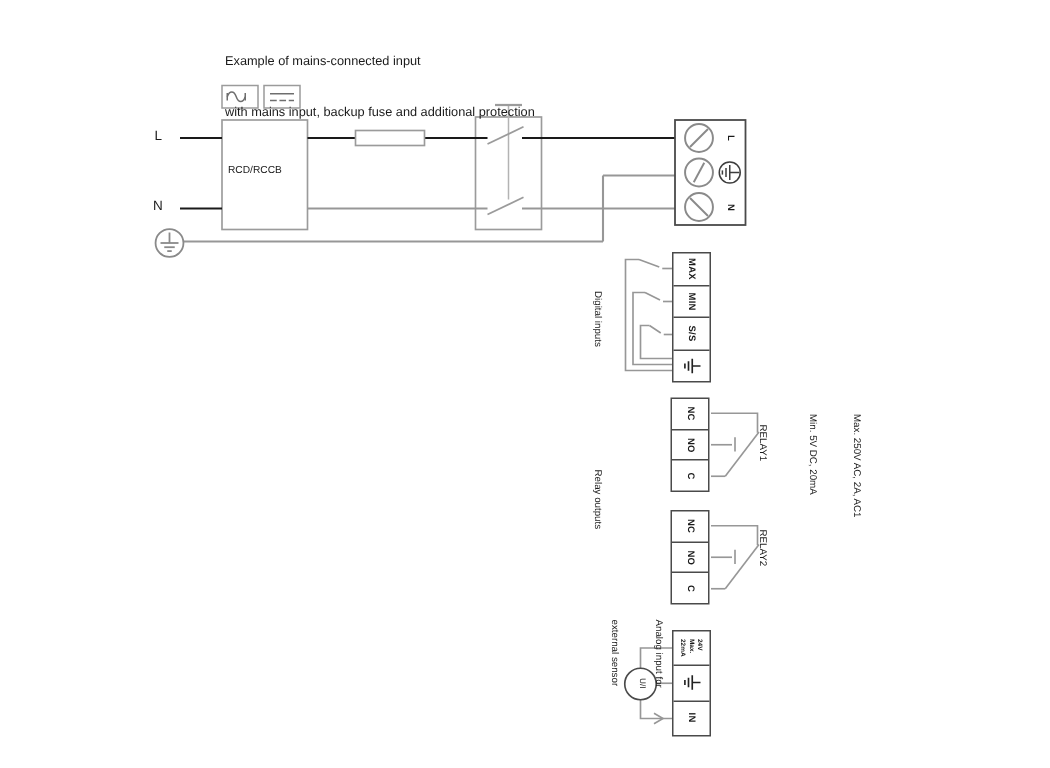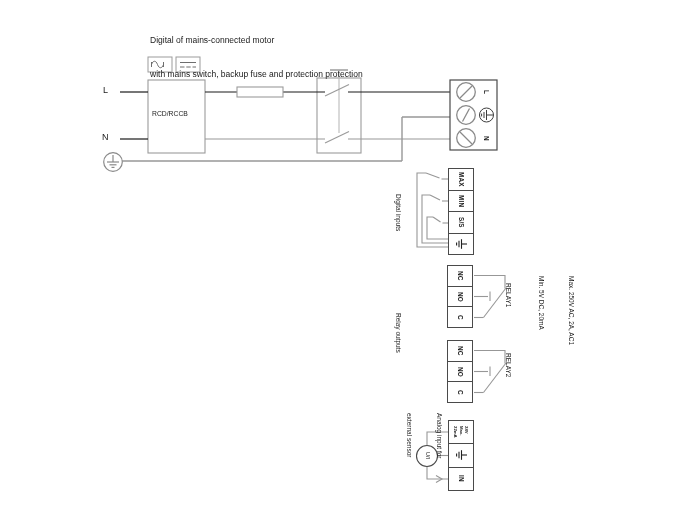--- a/index.html
+++ b/index.html
@@ -139,22 +139,22 @@
     <g stroke="#979797" stroke-width="1.1" fill="none">
       <path d="M427,446 V432 H448"></path>
       <line x1="437" y1="455.5" x2="448" y2="455.5"></line>
       <path d="M427,466 V479 H448"></path>
       <path d="M436,475.5 L442,479 L436,482.5"></path>
       <circle cx="427" cy="456" r="10.5" fill="#fff" stroke="#4a4a4a"></circle>
     </g>
   </svg>
 
   <div class="lbl f85" style="left:150px;top:13px;">
-    <span class="block">Digital of mains-connected motor</span>
-    <span class="block">with mains switch, backup fuse and protection protection</span>
+    <span class="block">Example of mains-connected input</span>
+    <span class="block">with mains input, backup fuse and additional protection</span>
   </div>
 
   <div class="lbl f9" style="left:103px;top:85px;">L</div>
   <div class="lbl f9" style="left:102px;top:132px;">N</div>
   <div class="lbl f68" style="left:152px;top:110px;">RCD/RCCB</div>
 
   <div class="lbl v vcenter cellfont" style="left:480px;top:84px;width:13px;height:16px;">L</div>
   <div class="lbl v vcenter cellfont" style="left:480px;top:130px;width:13px;height:16px;">N</div>
 
   <div class="lbl v vcenter f65" style="left:391px;top:186px;width:14px;height:54px;">Digital inputs</div>

